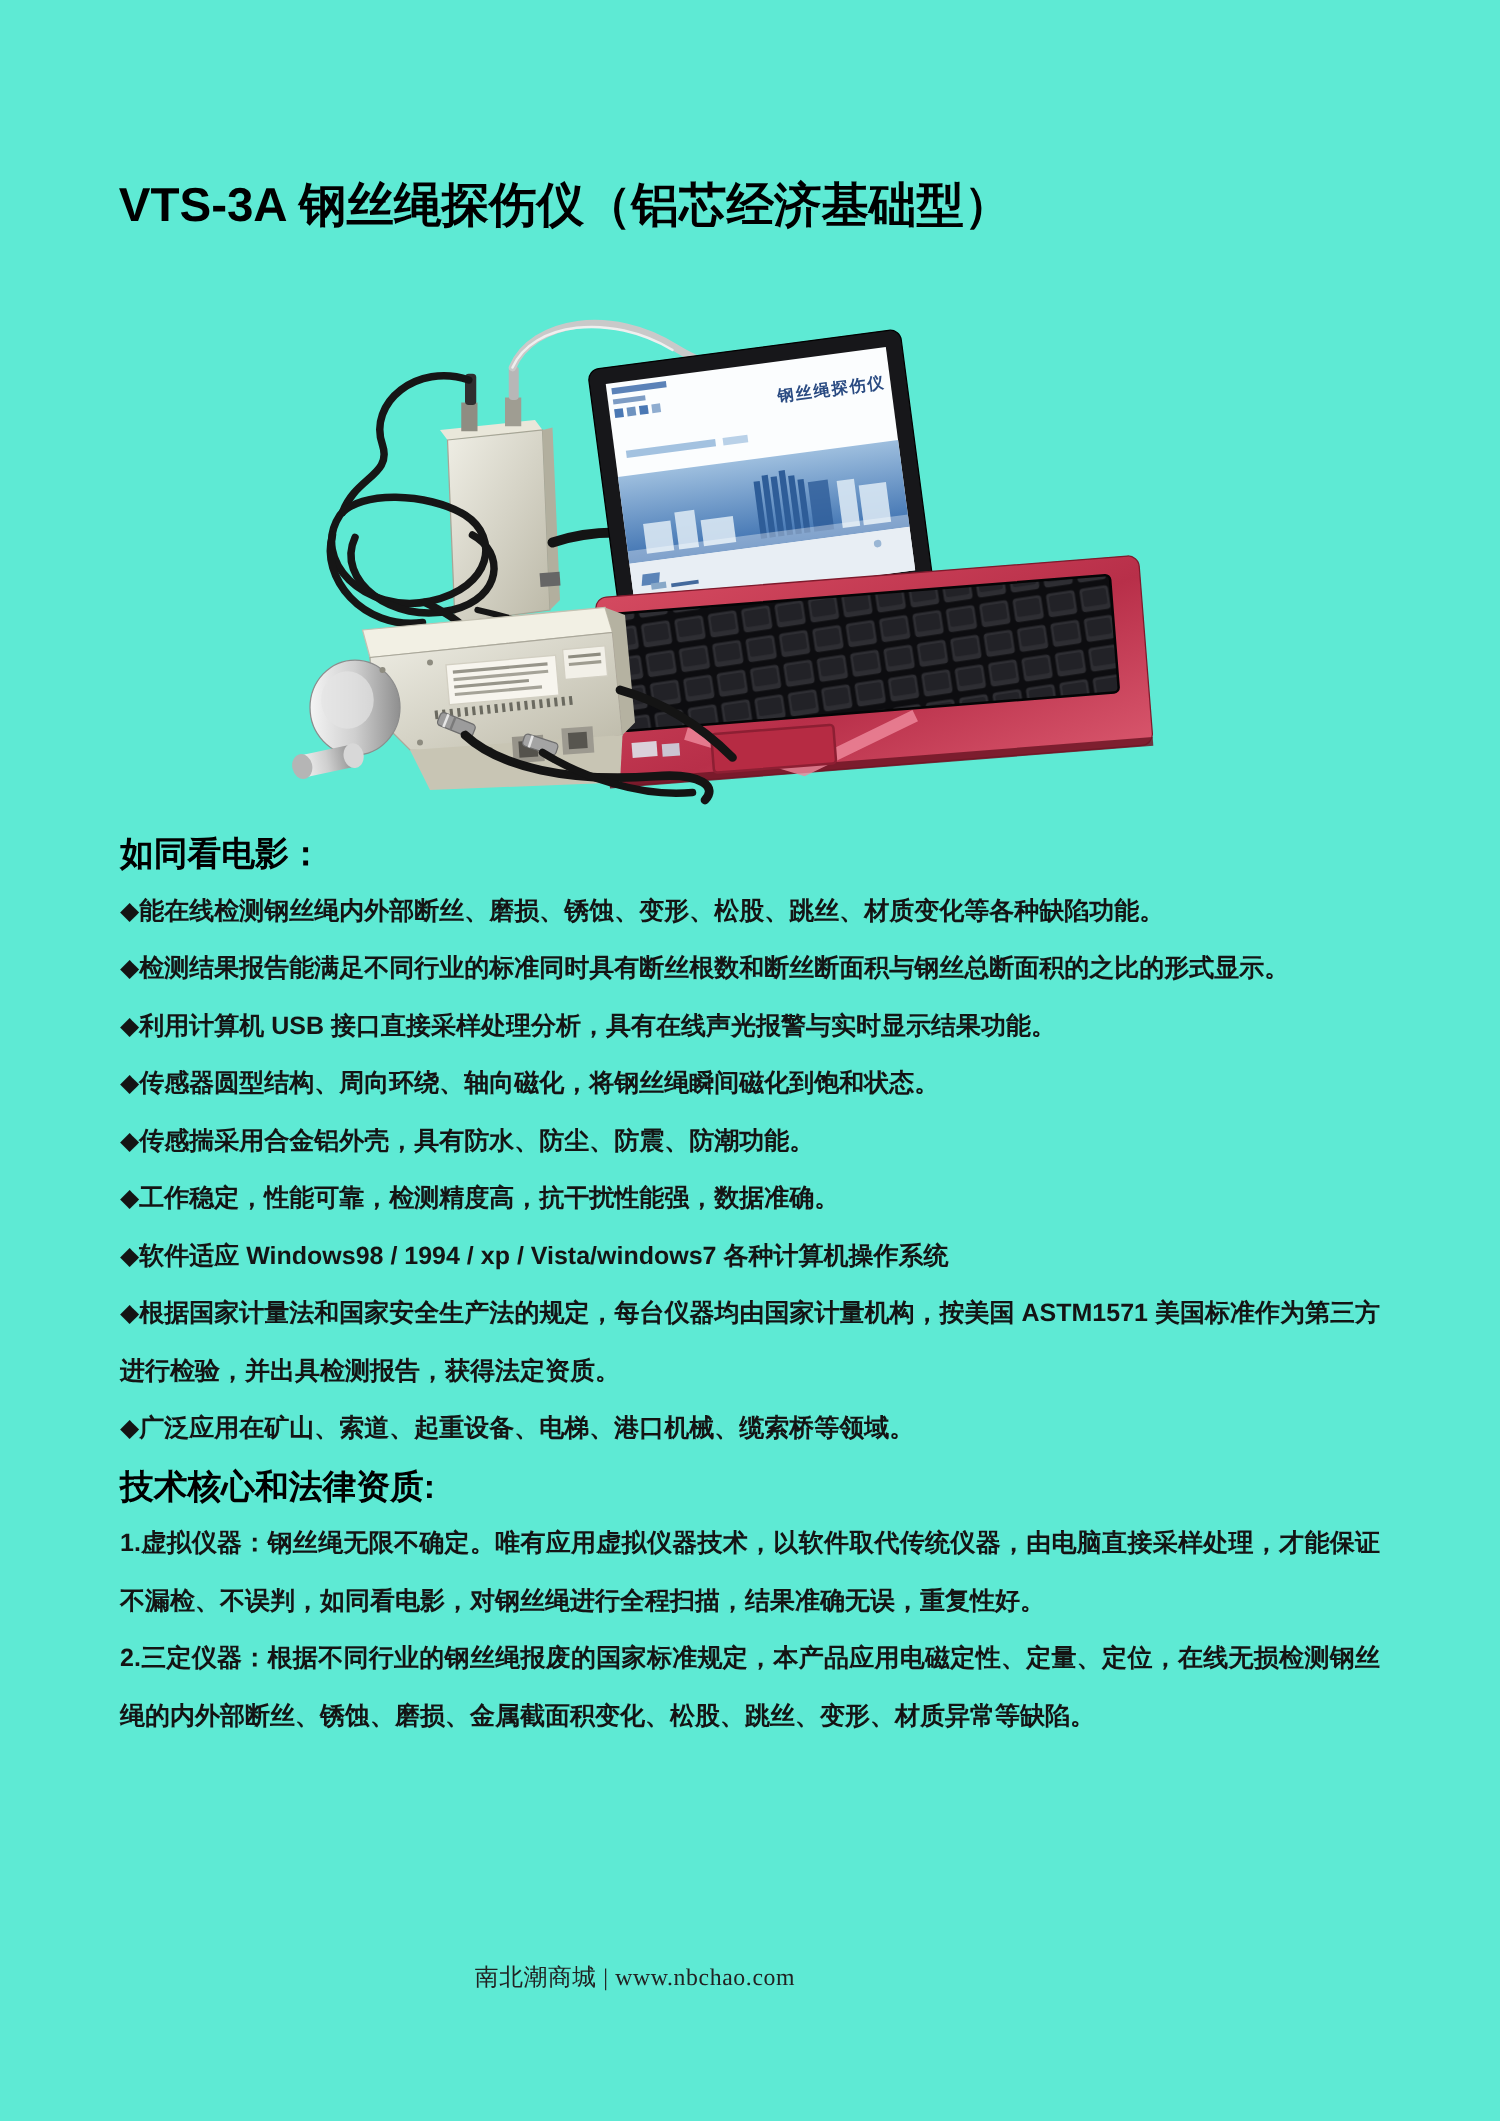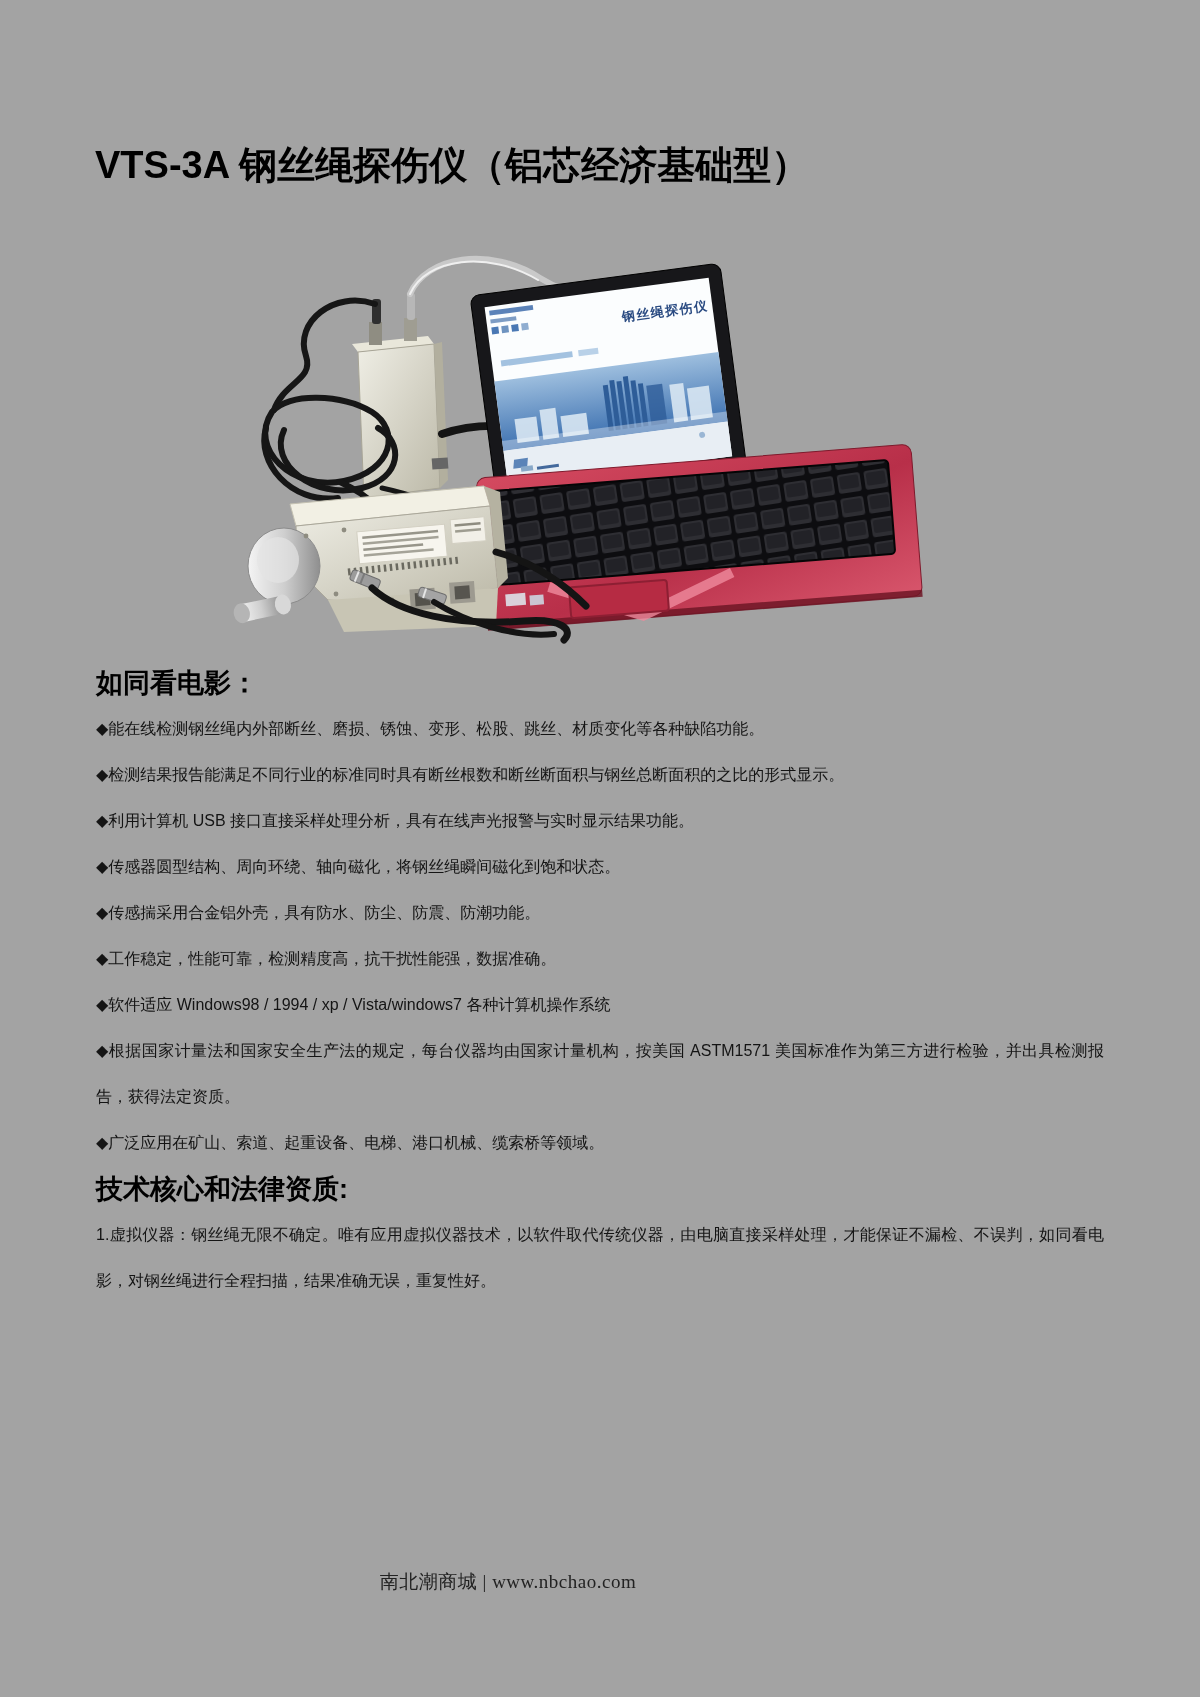--- a/index.html
+++ b/index.html
@@ -1,37 +1,37 @@
 <!DOCTYPE html>
 <html><head>
 <meta charset="utf-8">
 <style>
   html,body{margin:0;padding:0;background:#ffffff;}
   .page{
-    position:relative;width:1200px;height:1697px;background:#a3a3a3;
+    position:relative;width:1200px;height:1697px;background:#5eead4;
     font-family:"Liberation Sans","DejaVu Sans",sans-serif;color:#111;overflow:hidden;
   }
   .title{
     position:absolute;left:95px;top:142px;margin:0;
     font-size:38px;font-weight:700;line-height:1.25;color:#000;
     font-family:"Liberation Sans","DejaVu Sans",sans-serif;
   }
   .photo{
     position:absolute;left:232px;top:252px;width:710px;height:392px;
   }
   .photo svg{display:block;width:710px;height:392px;}
   .content{
     position:absolute;left:96px;top:660px;width:1008px;
   }
   .content h2{
     margin:0;font-size:27px;font-weight:700;line-height:46px;color:#000;
   }
   .content .para{
-    margin:0;font-size:16px;line-height:46px;text-align:justify;
-    color:#141414;word-break:break-word;
+    margin:0;font-size:20px;line-height:46px;text-align:justify;
+    color:#141414;word-break:break-word;font-weight:bold;
   }
   .footer{
     position:absolute;left:0;top:1569px;width:1016px;text-align:center;
     font-family:"Liberation Serif","DejaVu Serif",serif;
     font-size:19px;color:#222;letter-spacing:0.5px;
   }
   .svg-cjk-text{font-family:"Liberation Sans","DejaVu Sans",sans-serif;font-weight:700;}
   .svg-brand-text{font-family:"Liberation Sans","DejaVu Sans",sans-serif;font-weight:700;}
 </style>
 </head>
@@ -216,20 +216,21 @@
           <p class="para">◆工作稳定，性能可靠，检测精度高，抗干扰性能强，数据准确。</p>
           <p class="para">◆软件适应 Windows98 / 1994 / xp / Vista/windows7 各种计算机操作系统</p>
           <p class="para">◆根据国家计量法和国家安全生产法的规定，每台仪器均由国家计量机构，按美国 ASTM1571 美国标准作为第三方进行检验，并出具检测报告，获得法定资质。</p>
           <p class="para">◆广泛应用在矿山、索道、起重设备、电梯、港口机械、缆索桥等领域。</p>
         </div>
     </section>
     <section>
       <h2>技术核心和法律资质:</h2>
       <div>
           <p class="para">1.虚拟仪器：钢丝绳无限不确定。唯有应用虚拟仪器技术，以软件取代传统仪器，由电脑直接采样处理，才能保证不漏检、不误判，如同看电影，对钢丝绳进行全程扫描，结果准确无误，重复性好。</p>
+          <p class="para">2.三定仪器：根据不同行业的钢丝绳报废的国家标准规定，本产品应用电磁定性、定量、定位，在线无损检测钢丝绳的内外部断丝、锈蚀、磨损、金属截面积变化、松股、跳丝、变形、材质异常等缺陷。</p>
         </div>
     </section>
   </div>
 
   <div class="footer">
     <span>南北潮商城 | www.nbchao.com</span>
   </div>
 
 </div>
 

